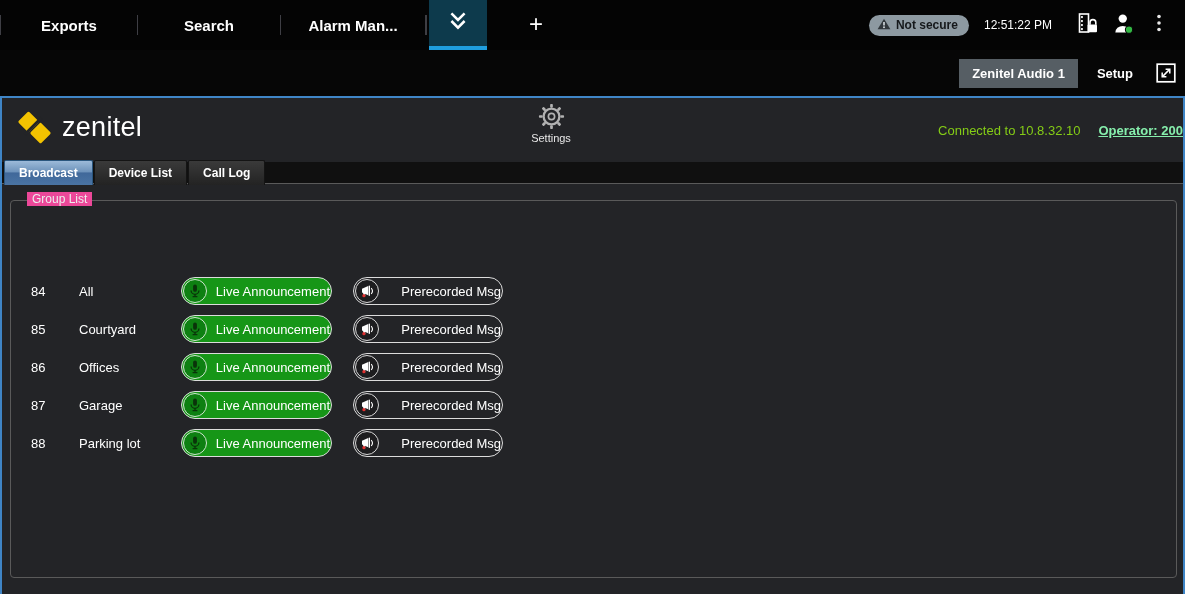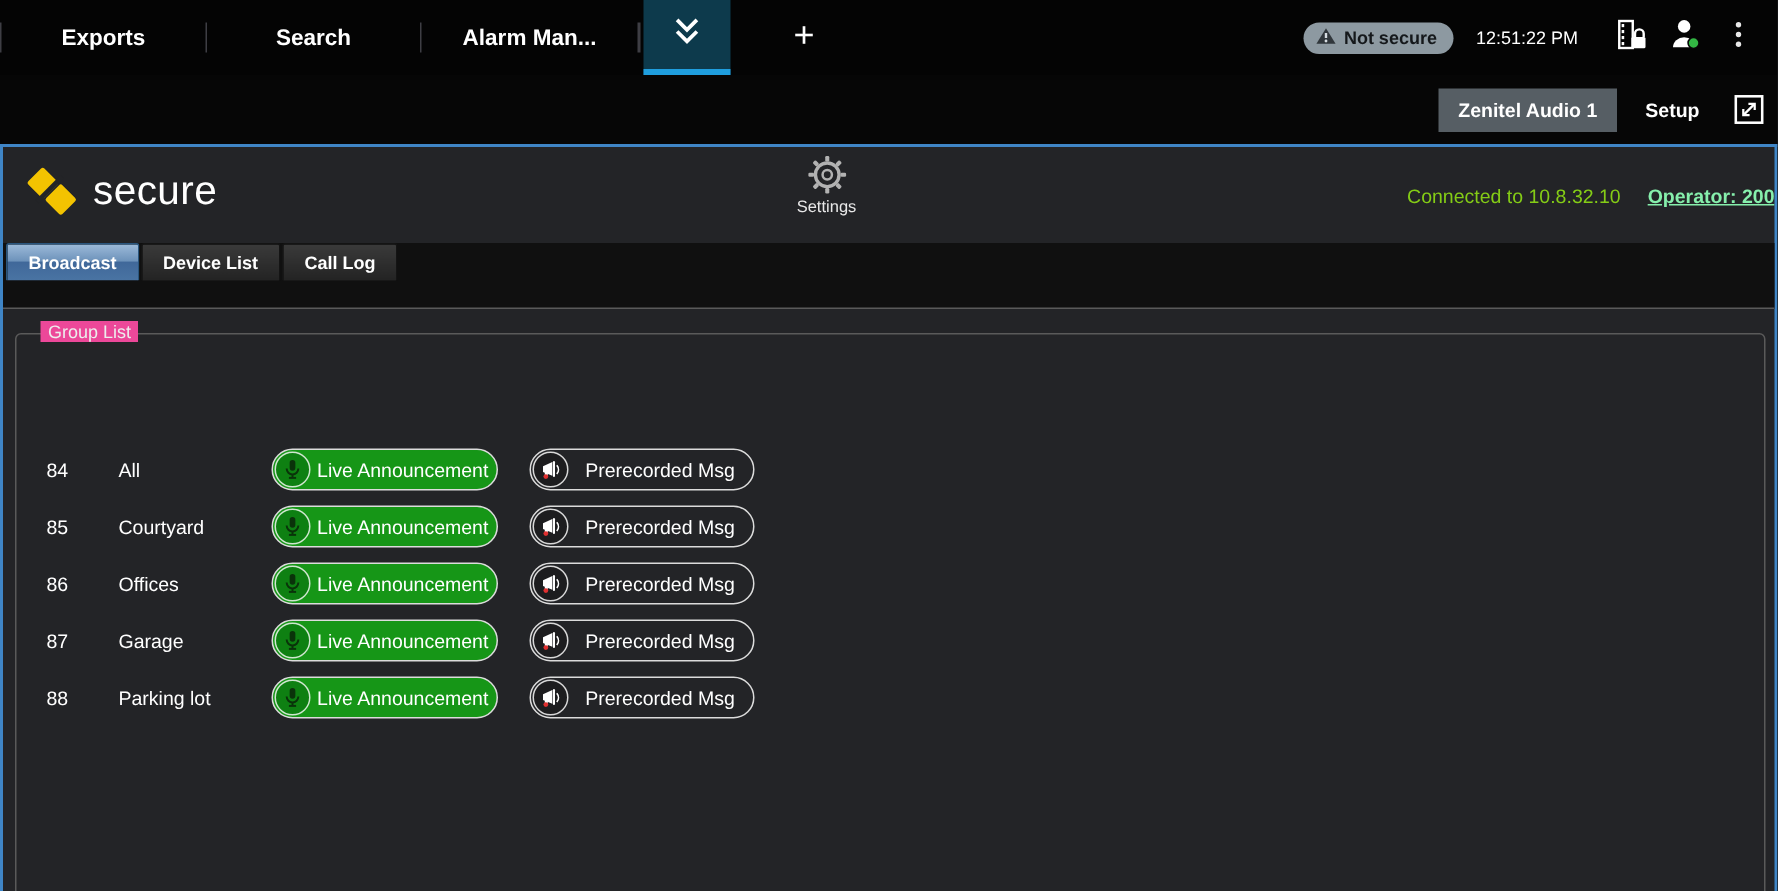--- a/index.html
+++ b/index.html
@@ -42,22 +42,22 @@
   .brand { position:absolute; left:14px; top:11px; display:flex; align-items:center; gap:9px; }
   .brand-text { color:#fff; font-size:27px; font-weight:500; letter-spacing:0.3px; }
   .settings { position:absolute; left:516px; top:5px; width:66px;
               display:flex; flex-direction:column; align-items:center; gap:2px; cursor:default; }
   .settings-label { color:#e8e8e8; font-size:11px; }
   .status { position:absolute; right:0; top:25px; display:flex; gap:18px; white-space:nowrap; overflow:hidden; }
   .conn { color:#84cc16; font-size:13px; }
   .oper { color:#86efac; font-size:13px; font-weight:700;text-decoration:underline; }
 
   
-  .tabstrip { height:44px; background:#101010; border-bottom:1px solid #5a5a5a;
-              display:flex; align-items:flex-start; padding-left:2px; }
+  .tabstrip { height:22px; background:#101010; border-bottom:1px solid #5a5a5a;
+              display:flex; align-items:center; padding-left:2px; }
   .ptab { height:25px; padding:0 14px; display:flex; align-items:center;
           font-size:12px; font-weight:700; color:#fff;
           background:linear-gradient(#3a3a3a,#232323);
           border:1px solid #141414; border-bottom:none;
           border-radius:2px 2px 0 0; margin-right:1px; }
   .ptab.active { background:linear-gradient(#9cbad9 0%, #6e93bb 45%, #40689a 50%, #4a74a3 100%);
                  border-color:#2a567e; }
 
   
   .content { position:relative; height:403px; }
@@ -70,21 +70,21 @@
   .gid { width:48px; color:#fff; font-size:13px; }
   .gname { width:102px; color:#fff; font-size:13px; }
   .pillbtn { height:28px; border:1px solid #dcdcdc; border-radius:14px;
              display:flex; align-items:center; padding:0 1px; cursor:default; }
   .livebtn { width:151px; background:#169617; margin-right:21px; }
   .prebtn { width:150px; background:transparent; }
   .circ { width:24px; height:24px; border-radius:50%; flex:0 0 auto;
           display:flex; align-items:center; justify-content:center; }
   .livebtn .circ { background:#0e8012; border:1px solid #cfe6cf; }
   .prebtn .circ { background:#1d1d1f; border:1px solid #d8d8d8; }
-  .btn-label { flex:1; text-align:center; color:#fff; font-size:13px; padding-right:0; white-space:nowrap; }
+  .btn-label { flex:1; text-align:right; color:#fff; font-size:13px; padding-right:0; white-space:nowrap; }
 </style>
 </head>
 <body>
 
 <svg width="0" height="0" style="position:absolute">
   <defs>
     <symbol id="ic-mic" viewBox="0 0 14 14">
       <rect x="5.1" y="0.6" width="3.8" height="7.2" rx="1.9" fill="#0a330a"></rect>
       <path d="M3.1 6.4 a3.9 3.9 0 0 0 7.8 0" stroke="#0a330a" stroke-width="1.3" fill="none"></path>
       <line x1="7" y1="10.6" x2="7" y2="12" stroke="#0a330a" stroke-width="1.3"></line>
@@ -192,21 +192,21 @@
     <div class="brand">
       <span style="display:flex;">
         <svg width="37" height="37" viewBox="0 0 40 40">
           <g fill="#f3c301" stroke="#f3c301" stroke-width="3.4" stroke-linejoin="round">
             <path d="M13.5 4.8 L22.7 14 L13.5 23.2 L4.3 14 Z"></path>
             <path d="M26.5 16.8 L35.7 26 L26.5 35.2 L17.3 26 Z"></path>
           </g>
           <line x1="27.5" y1="9.5" x2="9.5" y2="27.5" stroke="#232427" stroke-width="3.2"></line>
         </svg>
       </span>
-      <span class="brand-text">secure</span>
+      <span class="brand-text">zenitel</span>
     </div>
 
     <div class="settings">
       <span style="display:flex;">
         <svg width="27" height="27" viewBox="0 0 26 26">
           <circle cx="13" cy="13" r="7.6" fill="none" stroke="#b2b2b2" stroke-width="2.2"></circle>
           <circle cx="13" cy="13" r="3" fill="none" stroke="#b2b2b2" stroke-width="1.6"></circle>
           <g fill="#b2b2b2">
             <rect x="11.7" y="0.9" width="2.6" height="3.6" rx="0.8"></rect>
             <rect x="11.7" y="0.9" width="2.6" height="3.6" rx="0.8" transform="rotate(45 13 13)"></rect>

